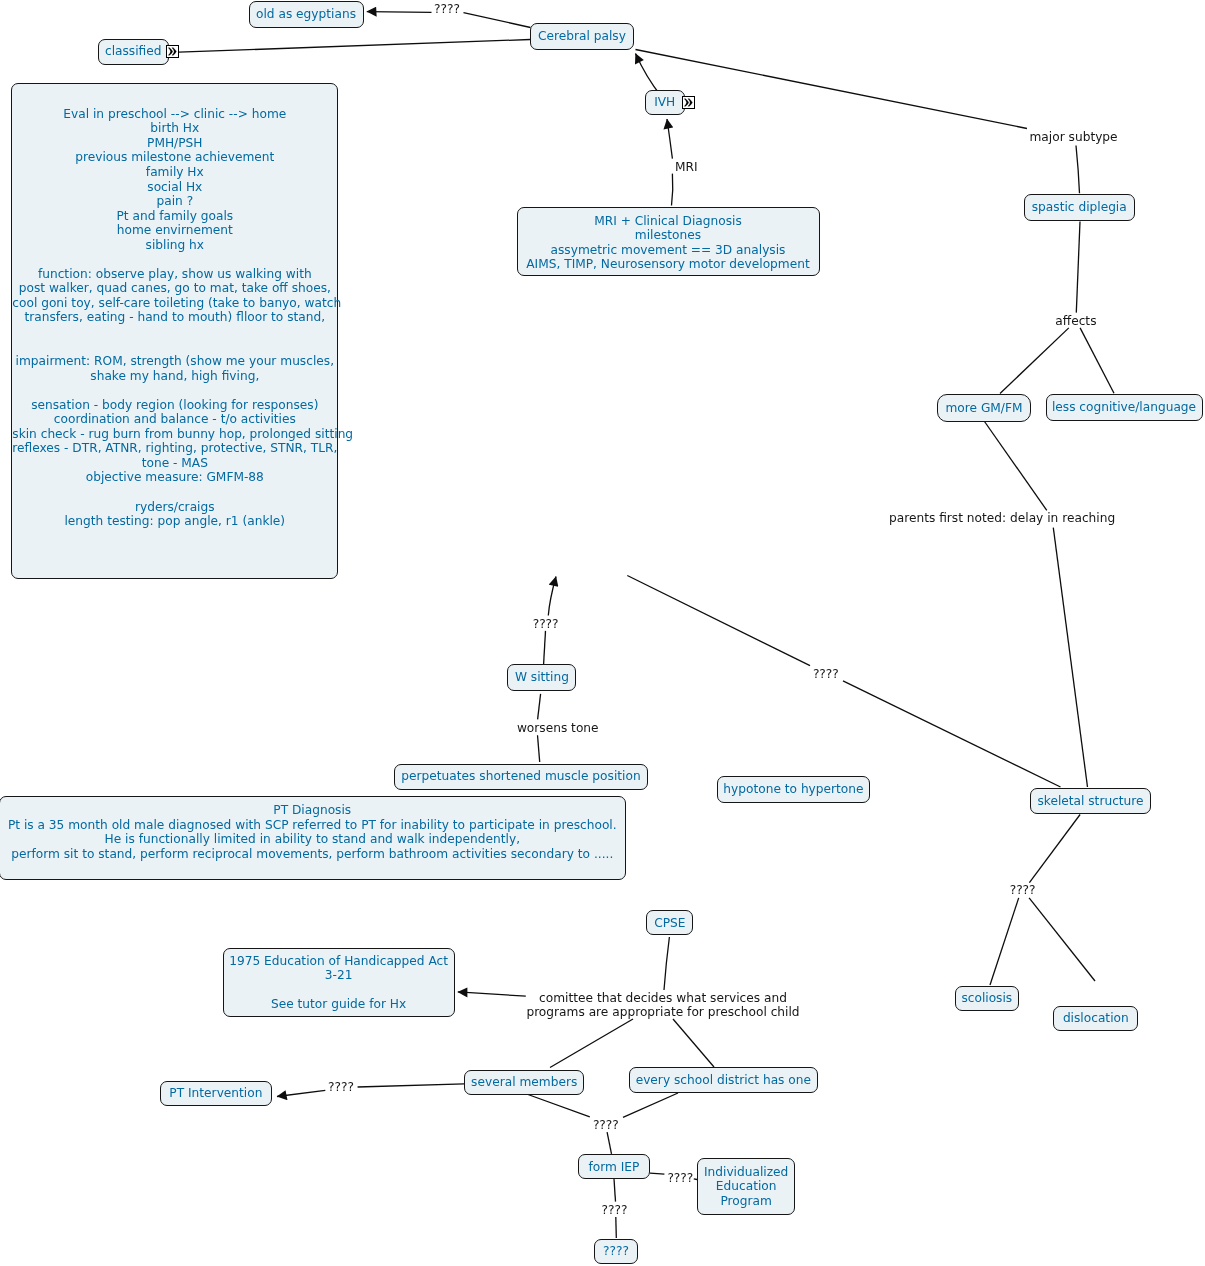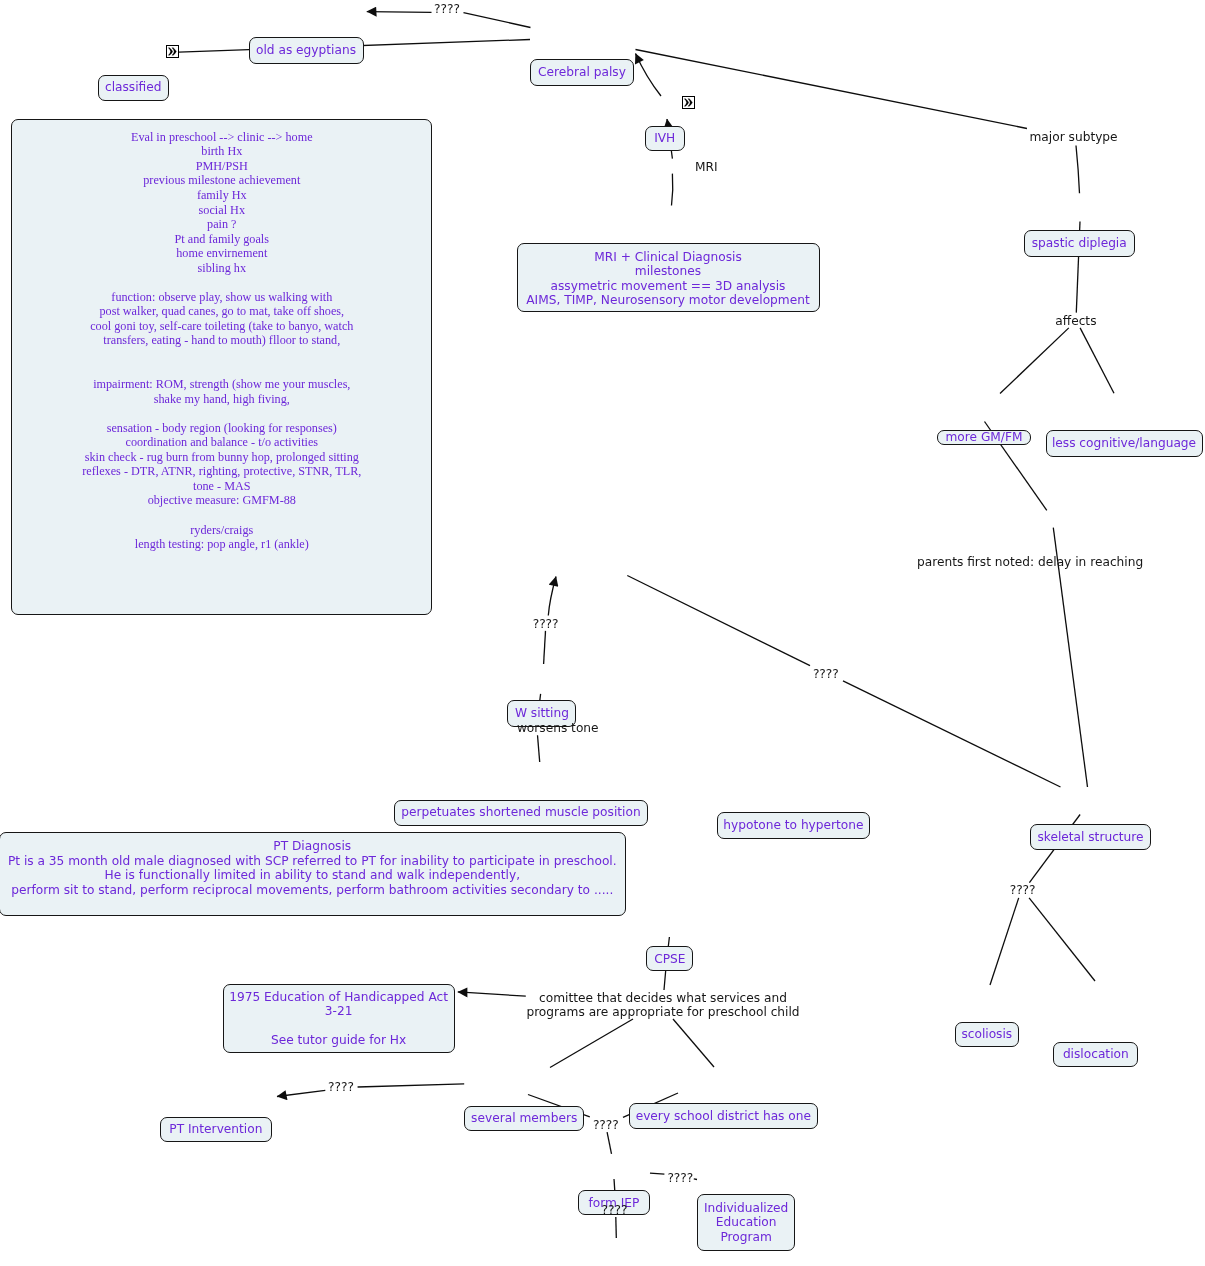--- a/index.html
+++ b/index.html
@@ -2,22 +2,22 @@
 <html><head>
 <meta charset="utf-8">
 <style>
   html,body{margin:0;padding:0;background:#ffffff;}
   body{width:1205px;height:1266px;overflow:hidden;
        font-family:"DejaVu Sans",sans-serif;
        -webkit-font-smoothing:antialiased;}
   #canvas{position:relative;width:1205px;height:1266px;background:#fff;}
   svg.links{position:absolute;left:0;top:0;width:1205px;height:1266px;pointer-events:none;}
   .node{position:absolute;box-sizing:border-box;background:#eaf2f5;
-        border:1.3px solid #161616;border-radius:7px;color:#6d28d9;
-        display:flex;align-items:center;justify-content:center;margin-top:36px;}
+        border:1.3px solid #161616;border-radius:7px;color:#0369a1;
+        display:flex;align-items:center;justify-content:center;}
   .node .txt{display:block;width:100%;white-space:pre;line-height:14.55px;
              font-size:12.2px;text-align:center;}
   .lbl{position:absolute;color:#161616;font-size:12.2px;white-space:pre;
        text-align:center;line-height:14.55px;}
   .chev{position:absolute;box-sizing:border-box;border:1.3px solid #000;
         background:#fff;width:13px;height:13px;}
   .chev svg{display:block;width:100%;height:100%;}
 </style>
 </head>
 <body>
@@ -84,21 +84,21 @@
     </div>
     <div class="node" style="left: 645px; top: 89.8px; width: 39.5px; height: 25.6px;">
       <span class="txt">IVH</span>
     </div>
     <div class="chev" style="left: 681.5px; top: 95.6px;">
       <svg viewBox="0 0 13 13">
         <path d="M1.5 2.0 L3.1 2.0 Q5.7 4.2 6.8 6.5 Q5.7 8.8 3.1 11.0 L1.5 11.0 Q4.0 8.6 4.2 6.5 Q4.0 4.4 1.5 2.0 Z" fill="#000" stroke="#000" stroke-width="0.3"></path>
         <path d="M5.8 2.0 L7.4 2.0 Q10.0 4.2 11.1 6.5 Q10.0 8.8 7.4 11.0 L5.8 11.0 Q8.3 8.6 8.5 6.5 Q8.3 4.4 5.8 2.0 Z" fill="#000" stroke="#000" stroke-width="0.3"></path>
       </svg>
     </div>
-    <div class="node" style="left: 11.3px; top: 82.8px; width: 421px; height: 495.9px; align-items: flex-start; padding-top: 10px; font-family: Liberation Serif, serif;">
+    <div class="node" style="left: 11.3px; top: 82.8px; width: 327px; height: 495.9px; align-items: flex-start; padding-top: 23px;">
       <span class="txt">Eval in preschool --&gt; clinic --&gt; home
 birth Hx
 PMH/PSH
 previous milestone achievement
 family Hx
 social Hx
 pain ?
 Pt and family goals
 home envirnement
 sibling hx
@@ -124,21 +124,21 @@
     </div>
     <div class="node" style="left: 516.5px; top: 206.5px; width: 303px; height: 69.3px; align-items: flex-start; padding-top: 6.2px;">
       <span class="txt">MRI + Clinical Diagnosis
 milestones
 assymetric movement == 3D analysis
 AIMS, TIMP, Neurosensory motor development</span>
     </div>
     <div class="node" style="left: 1024px; top: 193.8px; width: 110.5px; height: 27.6px;">
       <span class="txt">spastic diplegia</span>
     </div>
-    <div class="node" style="left: 937px; top: 394px; width: 94px; height: 15px;">
+    <div class="node" style="left: 937px; top: 394px; width: 94px; height: 28px; border-radius: 10px;">
       <span class="txt">more GM/FM</span>
     </div>
     <div class="node" style="left: 1045.5px; top: 393.8px; width: 157px; height: 27.2px;">
       <span class="txt">less cognitive/language</span>
     </div>
     <div class="node" style="left: 507.4px; top: 664px; width: 69.1px; height: 27.1px;">
       <span class="txt">W sitting</span>
     </div>
     <div class="node" style="left: 394px; top: 763.5px; width: 254px; height: 26.5px;">
       <span class="txt">perpetuates shortened muscle position</span>
@@ -184,24 +184,24 @@
     </div>
     <div class="node" style="left: 696.8px; top: 1158.2px; width: 98.7px; height: 57.1px;">
       <span class="txt">Individualized
 Education
 Program</span>
     </div>
     <div class="node" style="left: 594.1px; top: 1238.9px; width: 43.8px; height: 25.1px;">
       <span class="txt">????</span>
     </div>
     <div class="lbl" style="left: 434px; top: 2.4px;">????</div>
-    <div class="lbl" style="left: 695px; top: 159.8px;">MRI</div>
+    <div class="lbl" style="left: 675px; top: 159.8px;">MRI</div>
     <div class="lbl" style="left: 1029.5px; top: 129.8px;">major subtype</div>
     <div class="lbl" style="left: 1055.3px; top: 313.6px;">affects</div>
-    <div class="lbl" style="left: 917px; top: 510.9px; margin-top: 44px;">parents first noted: delay in reaching</div>
+    <div class="lbl" style="left: 889px; top: 510.9px;">parents first noted: delay in reaching</div>
     <div class="lbl" style="left: 532.7px; top: 616.5px;">????</div>
     <div class="lbl" style="left: 492.9px; top: 720.9px; margin-left: 24px;">worsens tone</div>
     <div class="lbl" style="left: 812.9px; top: 666.7px;">????</div>
     <div class="lbl" style="left: 1009.7px; top: 883.4px;">????</div>
     <div class="lbl" style="left: 526.4px; top: 990.5px;">comittee that decides what services and
 programs are appropriate for preschool child</div>
     <div class="lbl" style="left: 328px; top: 1080.2px;">????</div>
     <div class="lbl" style="left: 592.9px; top: 1117.6px;">????</div>
     <div class="lbl" style="left: 601.5px; top: 1202.6px;">????</div>
     <div class="lbl" style="left: 667.4px; top: 1170.7px;">????</div>

